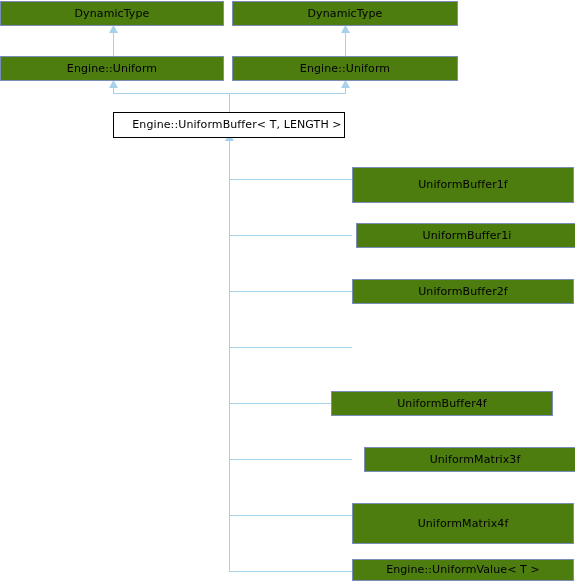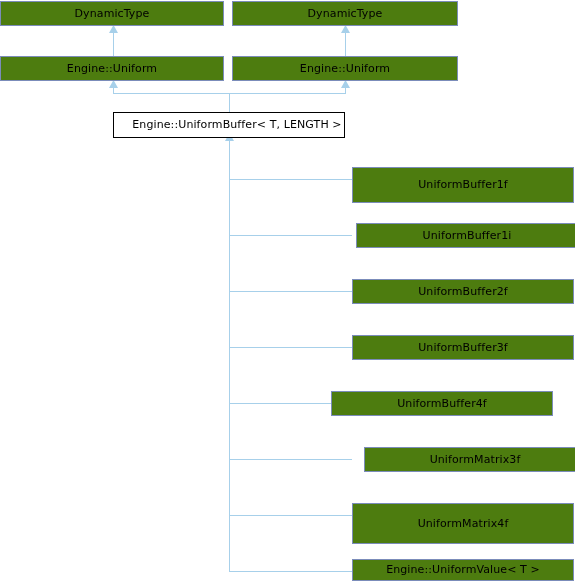--- a/index.html
+++ b/index.html
@@ -124,23 +124,20 @@
   </div>
 
   <div class="node base" style="left:356px; top:223px; width:222px; height:25px;">
     <span class="node-label">UniformBuffer1i</span>
   </div>
 
   <div class="node base" style="left:352px; top:279px; width:222px; height:25px;">
     <span class="node-label">UniformBuffer2f</span>
   </div>
 
-  <div class="node base" style="left:352px; top:335px; width:222px; height:25px;">
-    <span class="node-label">UniformBuffer3f</span>
-  </div>
 
   <div class="node base" style="left:331px; top:391px; width:222px; height:25px;">
     <span class="node-label">UniformBuffer4f</span>
   </div>
 
   <div class="node base" style="left:364px; top:447px; width:222px; height:25px;">
     <span class="node-label">UniformMatrix3f</span>
   </div>
 
   <div class="node base" style="left:352px; top:503px; width:222px; height:41px;">

